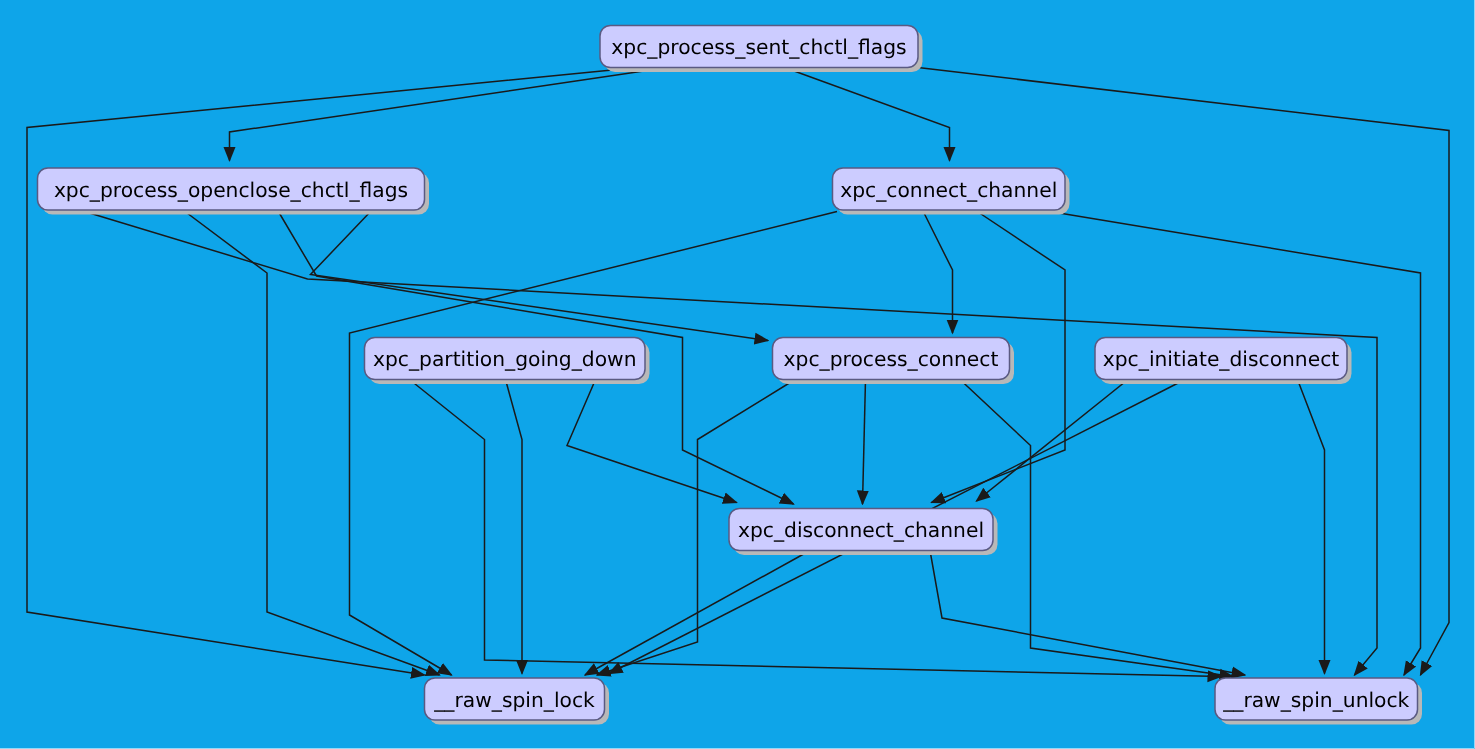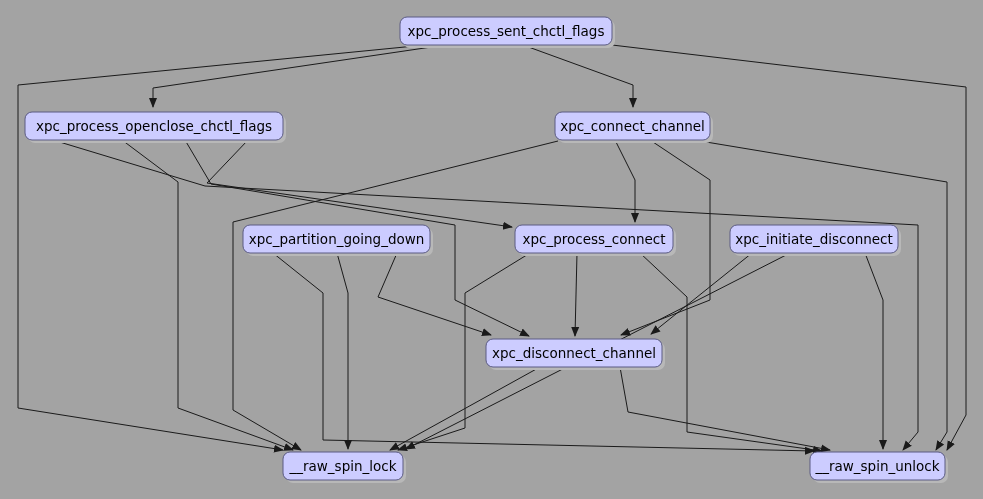--- a/index.html
+++ b/index.html
@@ -5,21 +5,21 @@
   html, body {
     margin: 0;
     padding: 0;
     background: #ffffff;
     font-family: "DejaVu Sans", "Liberation Sans", sans-serif;
   }
   .stage {
     position: relative;
     width: 983px;
     height: 499px;
-    background: #a3a3a3;
+    background: #0ea5e9;
     overflow: hidden;
   }
   svg text {
     font-family: "DejaVu Sans", "Liberation Sans", sans-serif;
     font-size: 13.5px;
     fill: #000000;
   }
   svg .node-box { cursor: pointer; }
 </style>
 </head>

